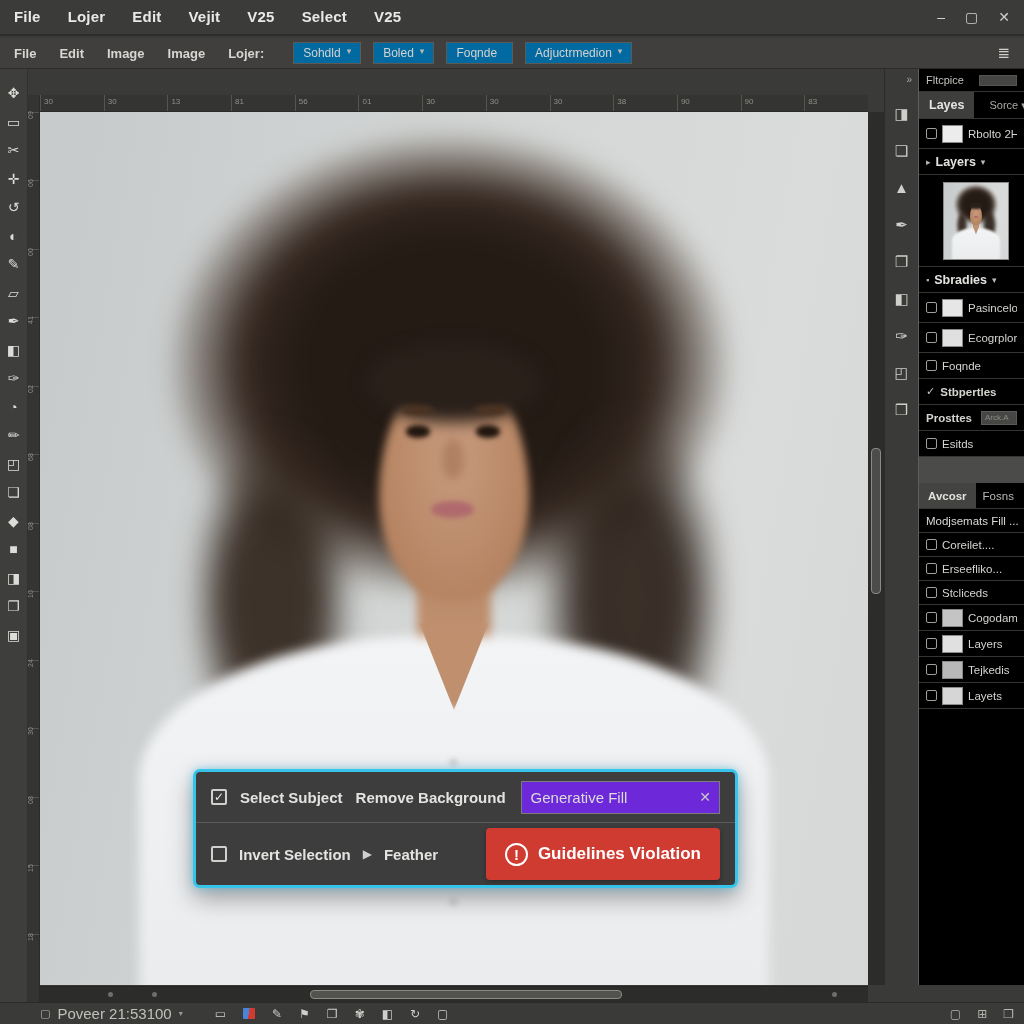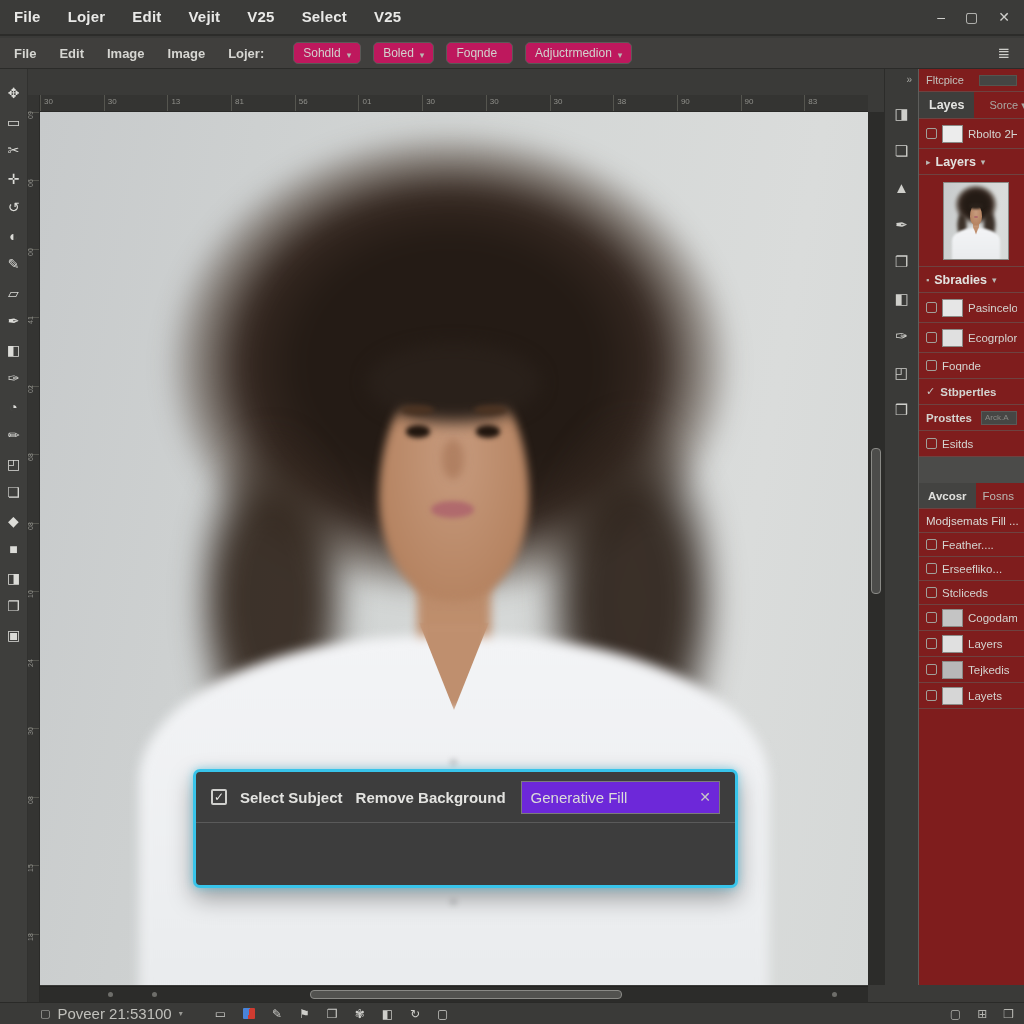--- a/index.html
+++ b/index.html
@@ -16,22 +16,22 @@
                     margin-right:27px; letter-spacing:.2px; cursor:default; }
   .winctl { margin-left:auto; display:flex; gap:20px; align-items:center; }
   .winctl span { font-size:14px; color:#cfcfcc; }
 
   
   .toolbar2 { position:absolute; left:0; top:38px; width:1024px; height:31px;
               background:#403f3d; border-bottom:1px solid #2b2b29;
               display:flex; align-items:center; padding:0 14px; }
   .toolbar2 .titem { font-size:13px; font-weight:bold; color:#d6d6d2; margin-right:23px; }
   .tb-drops { display:flex; gap:12px; margin-left:6px; }
-  .tdrop { background:#be185d; border:1px solid #5a5a57; border-radius:5px;
-           font-size:12px; color:#d2d2ce; padding:3px 9px; display:flex; gap:6px; align-items:flex-end; }
+  .tdrop { background:#0369a1; border:1px solid #5a5a57; border-radius:0;
+           font-size:12px; color:#d2d2ce; padding:3px 9px; display:flex; gap:6px; align-items:flex-start; }
   .tdrop .car { font-size:9px; color:#b9b9b4; }
   .tb-menu { margin-left:auto; font-size:15px; color:#cfcfcb; }
 
   
   .notif { position:absolute; left:30px; top:70px; width:342px; height:26px;
            background:#4a4a47; color:#b2b2ac; font-size:12px; line-height:26px;
            padding:0 10px; z-index:5; white-space:nowrap; overflow:hidden; }
 
   
   .toolstrip { position:absolute; left:0; top:69px; bottom:22px; width:28px;
@@ -114,21 +114,21 @@
   
   .rstrip { position:absolute; left:884px; top:69px; bottom:39px; width:34px;
             background:#3a3a38; border-left:1px solid #2c2c2a;
             display:flex; flex-direction:column; align-items:center; padding-top:28px; }
   .rstrip .rtool { width:34px; height:37px; text-align:center; font-size:15px;
                    line-height:34px; color:#cfcfcb; }
   .rstrip .collapse { position:absolute; top:5px; right:6px; font-size:10px; color:#a8a8a3; }
 
   
   .rpanel { position:absolute; left:918px; top:69px; bottom:39px; width:106px;
-            background:#7f1d1d; border-left:1px solid #5e5e5c; overflow:hidden; }
+            background:#000000; border-left:1px solid #5e5e5c; overflow:hidden; }
   .prow { display:flex; align-items:center; gap:5px; padding:0 7px;
           border-bottom:1px solid rgba(96,96,92,.55); overflow:hidden; white-space:nowrap; }
   .prow .plabel { font-size:11.5px; color:#d4d4d0; overflow:hidden; }
   .hdr { height:23px; } .hdr span { font-size:11px; color:#c2c2bd; }
   .hdr .hdr-box { width:38px; height:11px; background:#454543; border:1px solid #55554f; margin-left:auto; }
   .ptabs { height:27px; padding:0; }
   .ptab { background:#3e3e3c; height:100%; display:flex; align-items:center;
           padding:0 10px; font-size:12.5px; font-weight:bold; color:#e4e4e1; }
   .pdrop { font-size:11px; color:#a9a9a4; margin-left:10px; }
   .cb { flex:none; width:11px; height:11px; border:1px solid #a0a09a; border-radius:2px; background:transparent; }
@@ -374,21 +374,21 @@
     <div class="prow row26" style="border-bottom:none;background:#4b4b49"></div>
     <div class="prow ptabs2">
       <span class="ptab2">Avcosr</span>
       <span class="ptab2b">Fosns</span>
     </div>
     <div class="prow row24">
       <span class="filllbl">Modjsemats Fill ...</span>
     </div>
     <div class="prow row24">
       <span class="cb"></span>
-      <span class="plabel">Feather....</span>
+      <span class="plabel">Coreilet....</span>
     </div>
     <div class="prow row24">
       <span class="cb"></span>
       <span class="plabel">Erseefliko...</span>
     </div>
     <div class="prow row24">
       <span class="cb"></span>
       <span class="plabel">Stcliceds</span>
     </div>
     <div class="prow row26">
@@ -417,20 +417,30 @@
     <div class="drow1">
       <span class="dcb">✓</span>
       <span class="dlabel">Select Subject</span>
       <span class="dlabel">Remove Background</span>
       <span class="dinput-wrap">
         <input class="dinput" value="Generative Fill" style="">
         <span class="dclose">✕</span>
       </span>
     </div>
     <div class="ddivider"></div>
+    <div class="drow2">
+      <span class="dcb" style="color:transparent"></span>
+      <span class="dlabel">Invert Selection</span>
+      <span class="dfeather-arrow">▶</span>
+      <span class="dlabel">Feather</span>
+      <span class="dalert">
+        <span class="bang">!</span>
+        <span class="vtext">Guidelines Violation</span>
+      </span>
+    </div>
   </div>
 
   <div class="statusbar">
     <span class="zdoc">▢</span>
     <span class="zlabel">Poveer 21:53100</span>
     <span class="zcaret">▾</span>
     <div class="sicons">
         <span>▭</span>
         <span class="ic-flag">▰</span>
         <span>✎</span>

